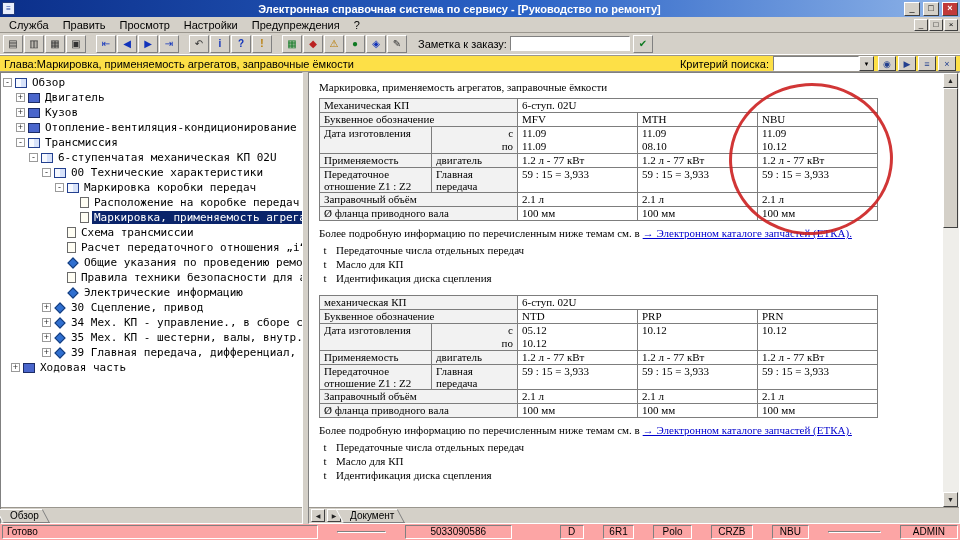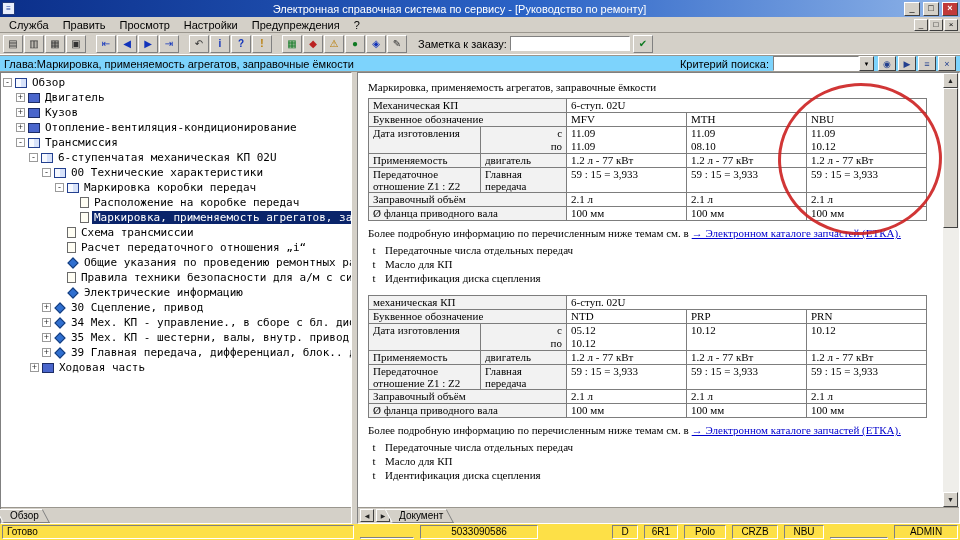--- a/index.html
+++ b/index.html
@@ -5,21 +5,21 @@
   *{box-sizing:border-box;margin:0;padding:0;border-radius:0}
   html,body{width:960px;height:540px;overflow:hidden}
   body{font-family:"Liberation Sans",sans-serif;font-size:11px;background:#d4d0c8;color:#000}
   button{font-family:inherit;cursor:default}
 
   
   .titlebar{height:17px;display:flex;align-items:center;gap:3px;padding:1px 2px;
     background:linear-gradient(90deg,#0b2f8a,#2b63c6 55%,#8fb4e8)}
   .app-icon{width:13px;height:13px;background:#e8eefc;border:1px solid #233b7a;flex:0 0 auto;
     font-size:8px;line-height:11px;text-align:center;color:#1b3d9c}
-  .title-text{flex:1;text-align:center;color:#fff;font-weight:normal;white-space:nowrap;overflow:hidden}
+  .title-text{flex:1;text-align:center;color:#fff;font-weight:bold;white-space:nowrap;overflow:hidden}
   .winbtn{width:16px;height:14px;background:#d4d0c8;border:1px solid;border-color:#fff #404040 #404040 #fff;
     font-size:9px;line-height:11px;text-align:center;padding:0}
   .winbtn.close{background:#c13a3a;color:#fff;font-weight:bold}
 
   
   .menubar{height:16px;display:flex;align-items:center;padding:0 2px;border-bottom:1px solid #9a968e;background:#d4d0c8}
   .menu-item{padding:19px 7px;white-space:nowrap}
   .mdi-btns{margin-left:auto;display:flex;gap:1px}
   .winbtn.small{width:14px;height:12px;font-size:8px;line-height:9px}
 
@@ -28,34 +28,34 @@
   .tbtn{width:20px;height:18px;font-size:10px;line-height:15px;text-align:center;background:#d4d0c8;
     border:1px solid;border-color:#fff #808080 #808080 #fff;padding:0;color:#333}
   .tbtn.blue{color:#1133bb}.tbtn.green{color:#0f7a22}.tbtn.red{color:#bb2222}
   .tbtn.amber{color:#b87a00}.tbtn.plain{color:#333}.tbtn.bold{font-weight:bold}
   .tbtn.gap{margin-left:9px}
   .note-label{margin-left:10px;white-space:nowrap}
   .note-input{width:120px;height:15px;border:1px solid;border-color:#808080 #fff #fff #808080;background:#fff;
     font-size:10px;padding:0 2px;margin:0 2px}
 
   
-  .chapterbar{height:17px;display:flex;align-items:center;gap:4px;padding:0 4px;background:#7dd3fc;
+  .chapterbar{height:17px;display:flex;align-items:center;gap:4px;padding:0 4px;background:#fde047;
     border-top:1px solid #9a968e;border-bottom:1px solid #9a968e}
   .chapter-label{flex:1;white-space:nowrap;overflow:hidden}
   .search-label{white-space:nowrap}
   .combo{display:flex;align-items:center;height:15px}
   .combo-input{width:86px;height:15px;border:1px solid;border-color:#808080 #fff #fff #808080;background:#fff;font-size:10px;padding:0 2px}
   .combo-arrow{width:15px;height:15px;background:#d4d0c8;border:1px solid;border-color:#fff #404040 #404040 #fff;
     font-size:6px;line-height:12px;text-align:center;padding:0}
   .sbtn{width:18px;height:15px;background:#d4d0c8;border:1px solid;border-color:#fff #404040 #404040 #fff;
     font-size:9px;line-height:12px;text-align:center;padding:0;color:#23408f}
 
   
   .main{display:flex;height:452px}
-  .tree-panel{width:352px;display:flex;flex-direction:column;background:#fff;
+  .tree-panel{width:303px;display:flex;flex-direction:column;background:#fff;
     border:1px solid;border-color:#808080 #fff #fff #808080}
   .tree-scroll{flex:1;overflow:hidden;padding:2px 0;font-family:"DejaVu Sans Mono",monospace;font-size:11px}
   .tree-row{display:flex;align-items:center;height:15px;white-space:nowrap;gap:3px}
   .exp{width:9px;height:9px;border:1px solid #9a9a9a;background:#fff;flex:0 0 auto;
     font-family:"Liberation Sans",sans-serif;font-size:9px;line-height:7px;text-align:center;color:#333}
   .exp.plus::before{content:"+"}
   .exp.minus::before{content:"-"}
   .exp.none{visibility:hidden}
   .ticon{flex:0 0 auto;display:inline-block;width:12px;height:10px}
   .ticon.book-open{background:linear-gradient(90deg,#f6f9ff 49%,#d7e2fa 51%);border:1px solid #23408f}
@@ -104,21 +104,21 @@
   .tabstrip{height:16px;background:#d4d0c8;border-top:1px solid #9a968e;display:flex;align-items:center;gap:2px;padding:1px 2px}
   .tab{position:relative;height:14px;padding:0 18px 0 7px;font-family:"Liberation Sans",sans-serif;
     font-size:10px;line-height:13px;background:transparent;border:none}
   .tab::before{content:"";position:absolute;top:0;left:0;right:7px;bottom:0;background:#d4d0c8;
     border:1px solid #808080;border-top-color:#fff;border-left-color:#fff;
     transform:skewX(28deg);transform-origin:0 100%;z-index:0}
   .tab span{position:relative;z-index:1}
   .tiny{width:14px;height:13px;font-size:6px;line-height:10px}
 
   
-  .statusbar{height:16px;display:flex;gap:6px;padding:1px 2px;align-items:flex-end;background:#fde047}
+  .statusbar{height:16px;display:flex;gap:19px;padding:1px 2px;align-items:center;background:#fca5a5}
   .pane{border:1px solid;border-color:#808080 #fff #fff #808080;padding:0 4px;font-size:10px;line-height:12px;
     white-space:nowrap;overflow:hidden}
   .p-ready{width:352px}.p-sp1{width:54px}.p-doc{width:118px;text-align:center}.p-flex{flex:1;border-color:transparent}
   .p-c{width:26px;text-align:center}.p-code{width:34px;text-align:center}.p-model{width:42px;text-align:center}
   .p-eng{width:46px;text-align:center}.p-gb{width:40px;text-align:center}.p-sp2{width:58px}.p-user{width:64px;text-align:center}
 </style>
 </head>
 <body>
 
 <div class="titlebar">
@@ -326,21 +326,21 @@
           <span class="ticon diamond"></span>
           <span class="lbl">35 Мех. КП - шестерни, валы, внутр. привод.</span>
         </div>
 
         <div class="tree-row" style="padding-left: 41px;">
           <span class="exp plus"></span>
           <span class="ticon diamond"></span>
           <span class="lbl">39 Главная передача, дифференциал, блок.. дифф.</span>
         </div>
 
-        <div class="tree-row" style="padding-left: 29px;">
+        <div class="tree-row" style="padding-left: 10px;">
           <span class="exp plus"></span>
           <span class="ticon book"></span>
           <span class="lbl">Ходовая часть</span>
         </div>
 
       </div>
     <div class="tabstrip">
       <button class="tab"><span>Обзор</span></button>
     </div>
   </div>

